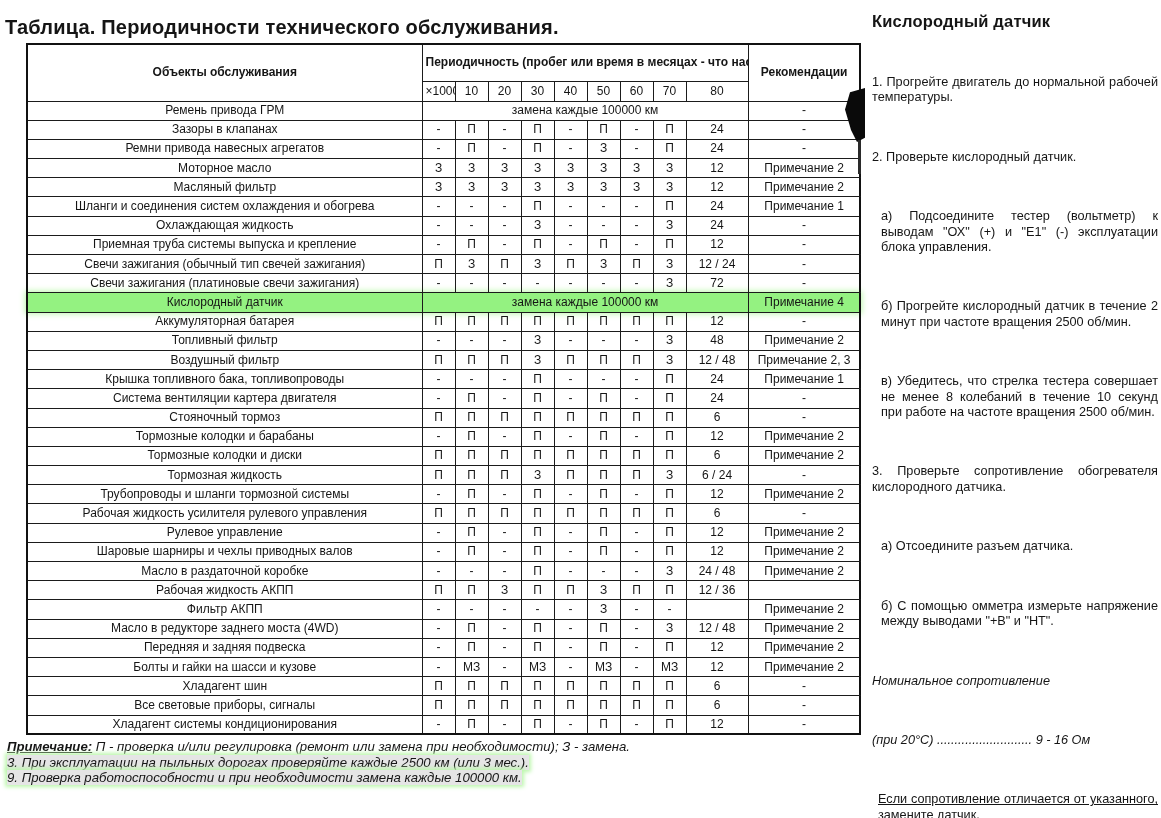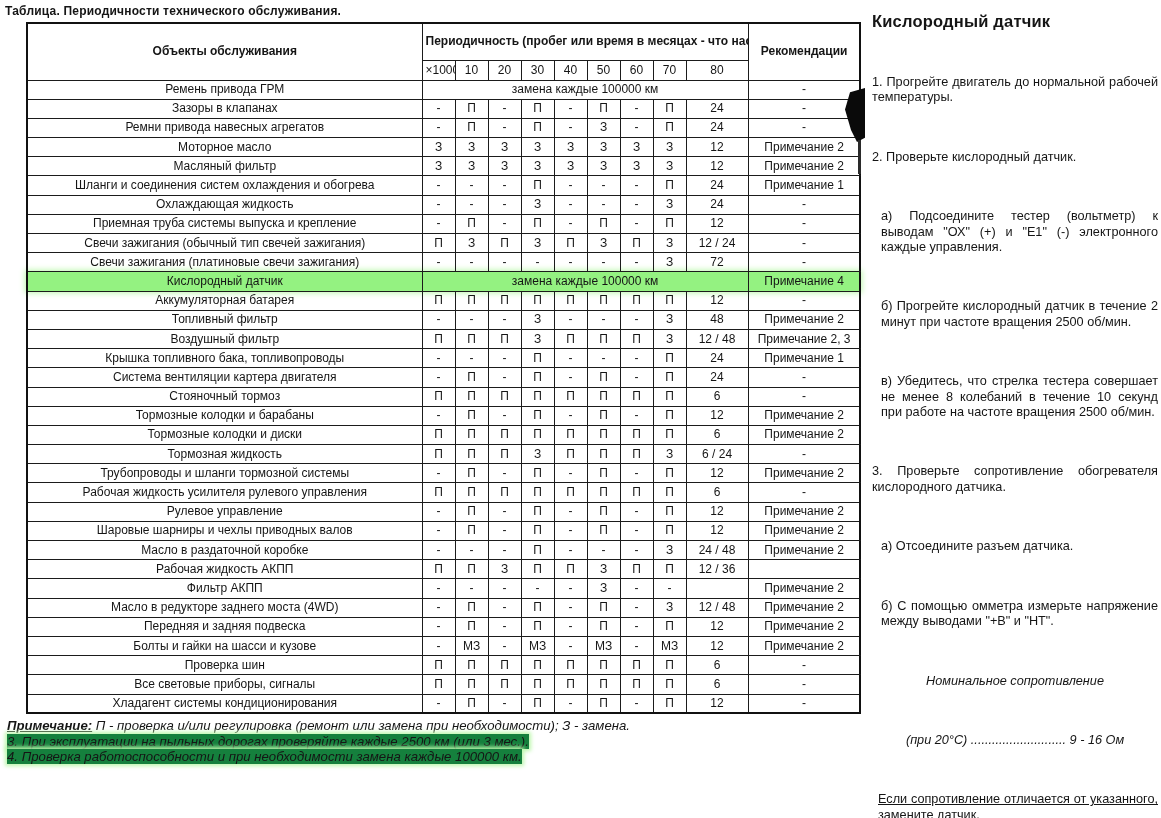--- a/index.html
+++ b/index.html
@@ -2,21 +2,21 @@
 <html><head>
 <meta charset="utf-8">
 <style>
   html,body{margin:0;padding:0;}
   body{
     width:1161px;height:818px;background:#ffffff;color:#151515;
     font-family:"Liberation Sans",sans-serif;position:relative;overflow:hidden;
   }
   .page{position:absolute;inset:0;}
   .left{position:absolute;left:5px;top:4px;width:858px;}
-  .doc-title{font-weight:bold;font-size:12px;letter-spacing:.2px;margin:0 0 4px 0;}
+  .doc-title{font-weight:bold;font-size:20px;letter-spacing:.2px;margin:12px 0 4px 0;}
   table.mt{border-collapse:collapse;margin-left:21px;width:833px;table-layout:fixed;}
   table.mt th,table.mt td{
     border:1px solid #1b1b1b;padding:0 3px;overflow:hidden;white-space:nowrap;
     font-size:12px;line-height:13px;text-align:center;vertical-align:middle;
   }
   table.mt{border:2px solid #111;}
   tr.h1{height:37px;margin-left:8px;} tr.h2{height:20px;} tbody tr{height:19.2px;}
   th{font-weight:bold;}
   .th-period{font-size:13.5px;line-height:15px;white-space:normal;}
   .th-obj{font-size:13.5px;}
@@ -27,26 +27,26 @@
   td.name{text-align:left;font-size:12.6px;padding-left:4px;}
   td.cellv{font-size:12.5px;}
   td.mes{font-size:12px;}
   td.rec{font-size:11.8px;}
   td.spanv{font-size:13px;}
   tr.hl td{background:#94f281;}
   tr.hl{box-shadow:0 0 6px 2px #bdf7ad;}
   .notes{margin:4px 0 12px 2px;font-style:italic;font-size:13.2px;line-height:15.6px;}
   .notes .lead{text-decoration:underline;font-weight:bold;}
   .notes .indent{padding-left:88px;}
-  .note-line .hl-text{background:#15803d;box-shadow:0 0 4px 2px #bdf7ad;}
+  .note-line .hl-text{background:#e5e5e5;box-shadow:0 0 4px 2px #bdf7ad;}
   .right{position:absolute;left:872px;top:12px;width:286px;}
   .rp-title{font-weight:bold;font-size:16.5px;margin-bottom:3px;letter-spacing:.2px;}
   .rp{font-size:12.7px;line-height:15.4px;text-align:justify;margin-top:44px;}
   .rp.sub{padding-left:9px;}
-  .rp.spec{font-style:italic;text-align:center;}
+  .rp.spec{font-style:italic;text-align:left;}
   .rp.body2{padding-left:6px;text-decoration:underline;}
   .diagram{margin-top:12px;margin-left:8px;width:268px;height:142px;border:2px solid #161616;background:#fff;}
   .artifact{
     position:absolute;left:845px;top:88px;width:20px;height:54px;background:#0a0a0a;
     clip-path:polygon(100% 0,25% 8%,0 40%,30% 78%,60% 100%,100% 92%);
   }
   .artifact2{position:absolute;left:858px;top:140px;width:3px;height:34px;background:#2a2a2a;}
 </style>
 </head>
 <body>
@@ -459,21 +459,21 @@
             <td class="cellv">-</td>
             <td class="cellv">МЗ</td>
             <td class="cellv">-</td>
             <td class="cellv">МЗ</td>
             <td class="cellv">-</td>
             <td class="cellv">МЗ</td>
             <td class="mes">12</td>
             <td class="rec">Примечание 2</td>
           </tr>
           <tr>
-            <td class="name" colspan="2">Проверка шин</td>
+            <td class="name" colspan="2">Хладагент шин</td>
             <td class="cellv">П</td>
             <td class="cellv">П</td>
             <td class="cellv">П</td>
             <td class="cellv">П</td>
             <td class="cellv">П</td>
             <td class="cellv">П</td>
             <td class="cellv">П</td>
             <td class="cellv">П</td>
             <td class="mes">6</td>
             <td class="rec">-</td>
@@ -504,31 +504,31 @@
             <td class="mes">12</td>
             <td class="rec">-</td>
           </tr>
         </tbody>
     </table>
 
     <div class="notes">
       <div class="note-line"><span class="lead">Примечание:</span><span> П - проверка и/или регулировка (ремонт или замена при необходимости); З - замена.</span></div>
       <div id="note-items">
           <div class="note-line"><span class="hl-text">3. При эксплуатации на пыльных дорогах проверяйте каждые 2500 км (или 3 мес.).</span></div>
-          <div class="note-line"><span class="hl-text">4. Проверка работоспособности и при необходимости замена каждые 100000 км.</span></div>
+          <div class="note-line"><span class="hl-text">9. Проверка работоспособности и при необходимости замена каждые 100000 км.</span></div>
         </div>
     </div>
   </div>
 
   <div class="right">
     <div class="rp-title">Кислородный датчик</div>
     <div id="rp-body">
         <div class="rp step">1. Прогрейте двигатель до нормальной рабочей температуры.</div>
         <div class="rp step">2. Проверьте кислородный датчик.</div>
-        <div class="rp sub">а) Подсоедините тестер (вольтметр) к выводам "ОХ" (+) и "Е1" (-) электронного каждые управления.</div>
+        <div class="rp sub">а) Подсоедините тестер (вольтметр) к выводам "ОХ" (+) и "Е1" (-) эксплуатации блока управления.</div>
         <div class="rp sub">б) Прогрейте кислородный датчик в течение 2 минут при частоте вращения 2500 об/мин.</div>
         <div class="rp sub">в) Убедитесь, что стрелка тестера совершает не менее 8 колебаний в течение 10 секунд при работе на частоте вращения 2500 об/мин.</div>
         <div class="rp step">3. Проверьте сопротивление обогревателя кислородного датчика.</div>
         <div class="rp sub">а) Отсоедините разъем датчика.</div>
         <div class="rp sub">б) С помощью омметра измерьте напряжение между выводами "+В" и "НТ".</div>
         <div class="rp spec">Номинальное сопротивление</div>
         <div class="rp spec">(при 20°С) ........................... 9 - 16 Ом</div>
         <div class="rp body2">Если сопротивление отличается от указанного, замените датчик.</div>
         <div class="rp sub">в) Подсоедините разъем датчика обратно.</div>
       </div>

